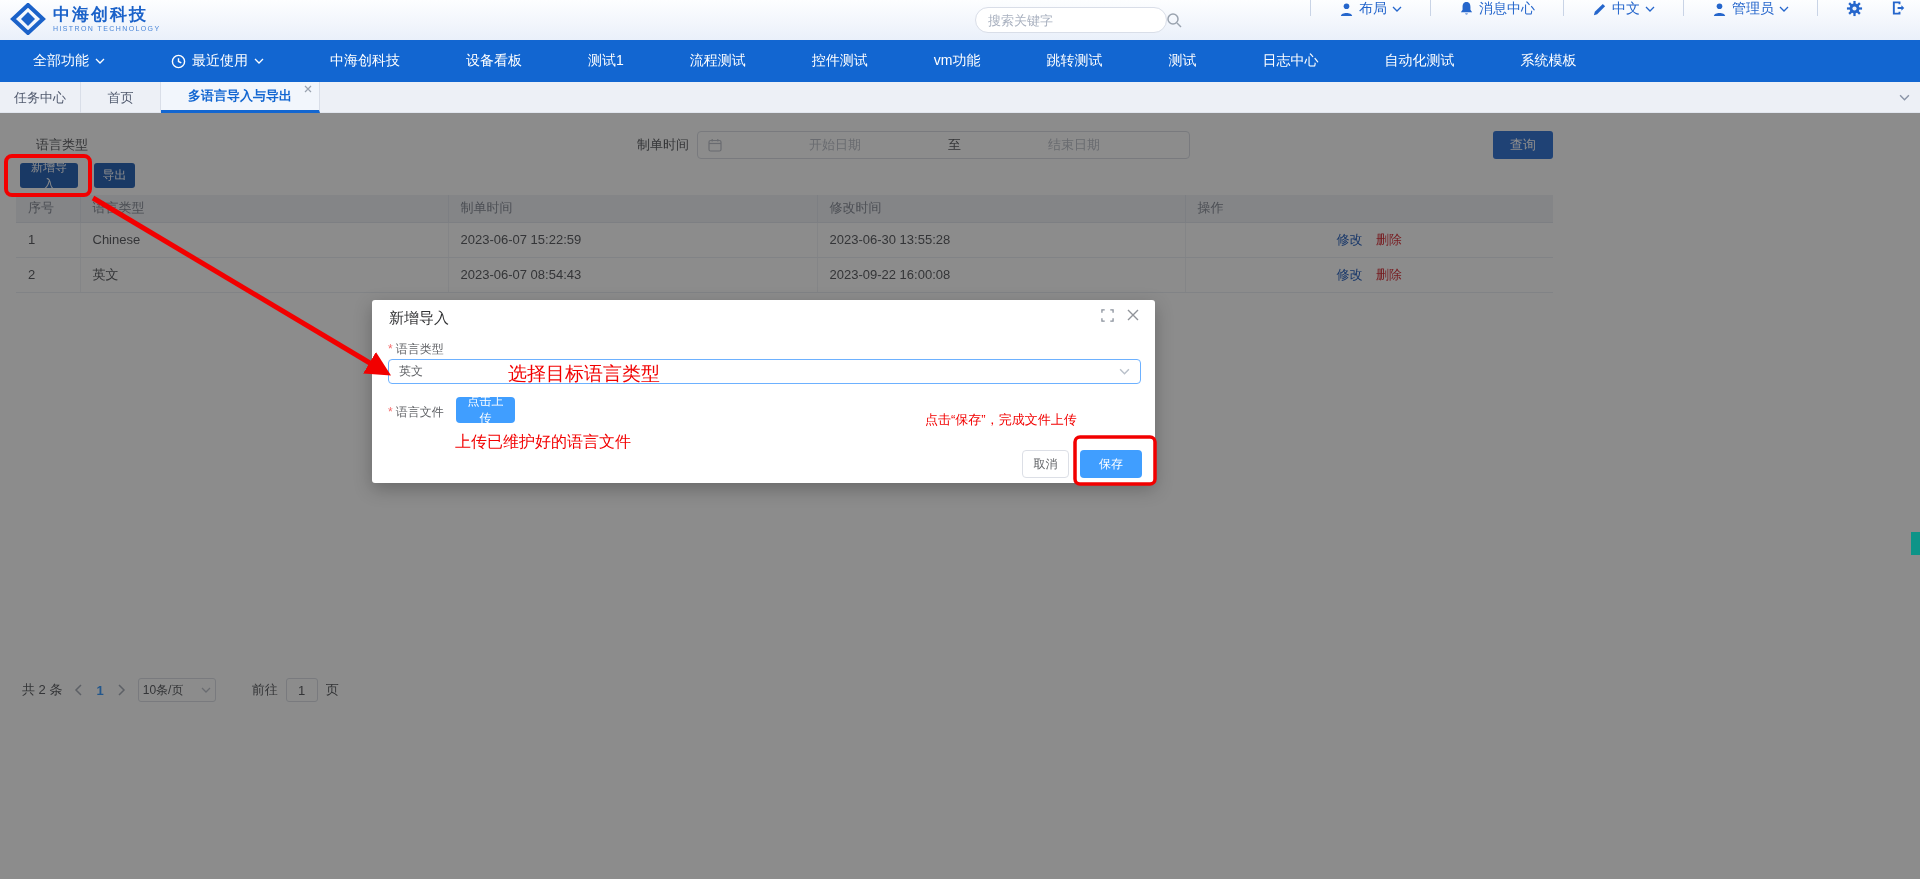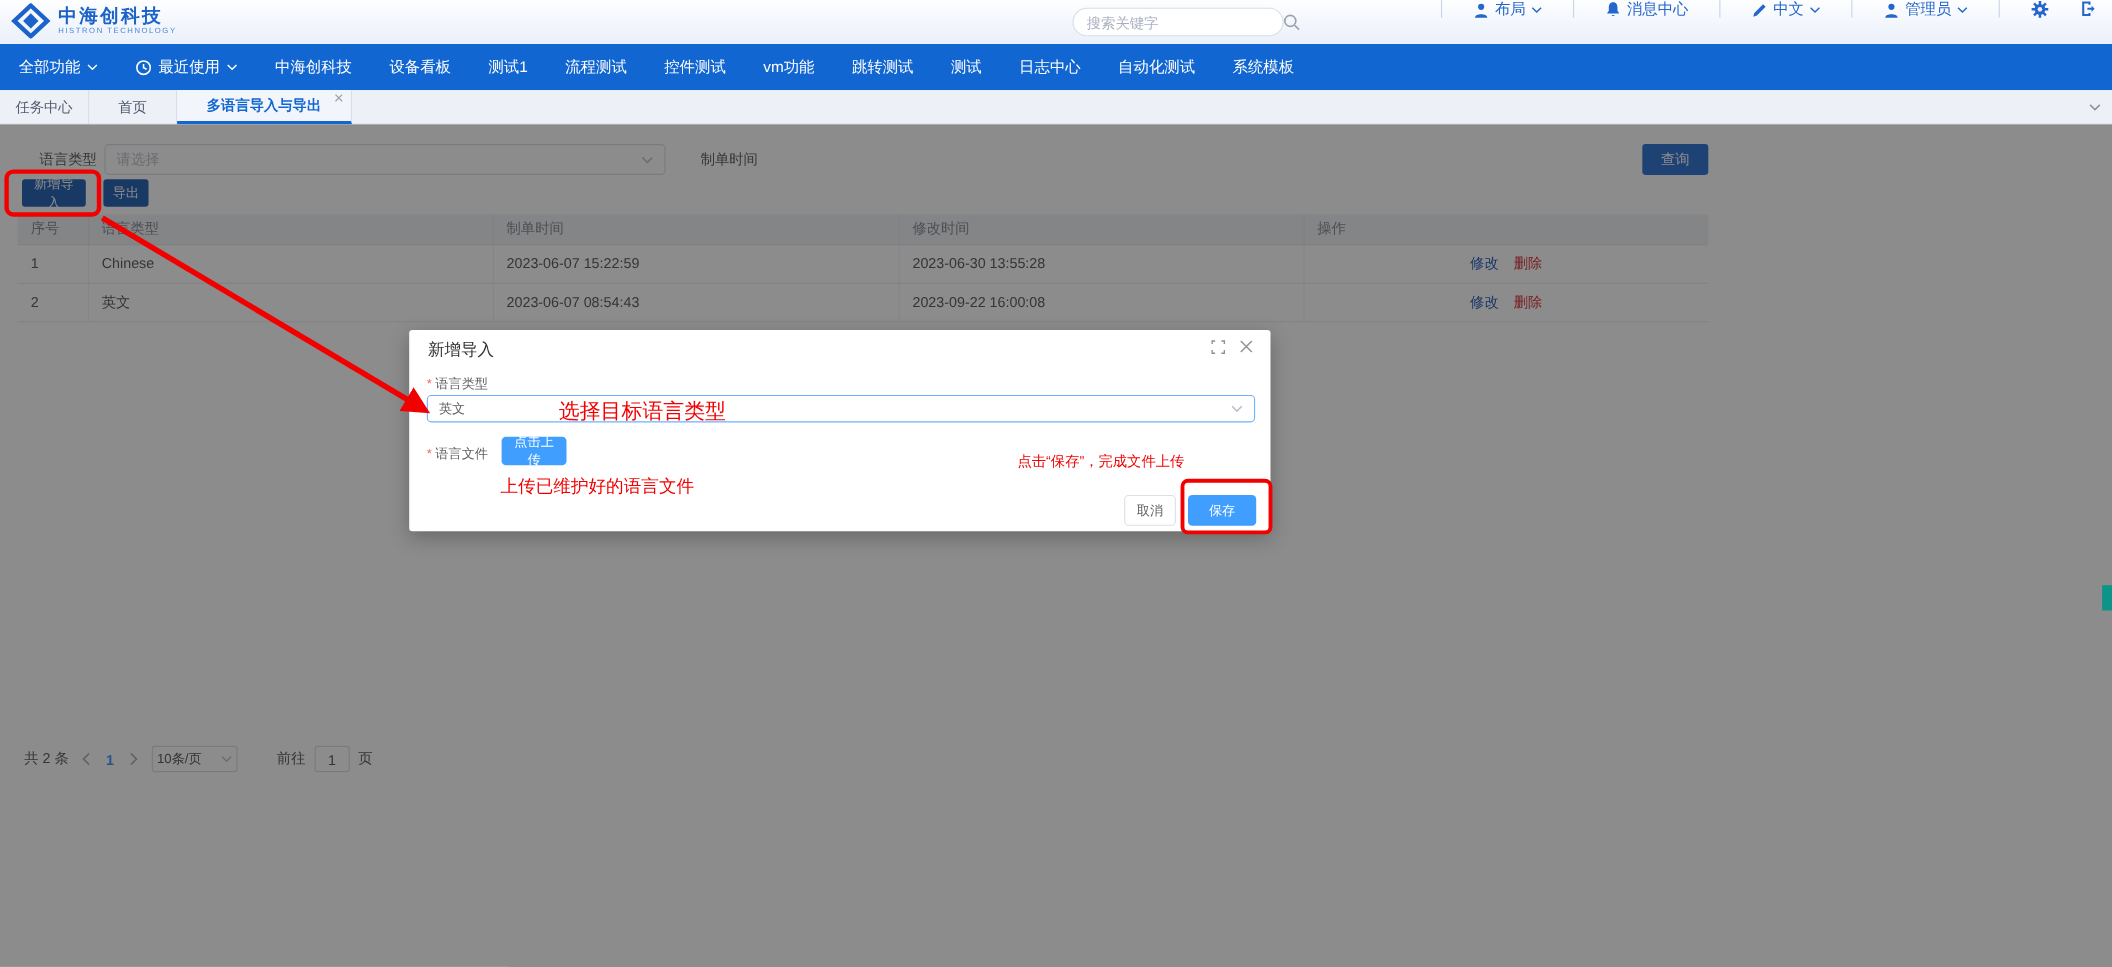--- a/index.html
+++ b/index.html
@@ -19,21 +19,21 @@
   .search-box input::placeholder{color:#a8b0bf;}
   .user-menu{position:absolute;right:12px;top:0;height:40px;display:flex;align-items:flex-start;gap:28px;
     color:#2566cc;font-size:14px;}
   .menu-item{display:flex;align-items:center;gap:5px;cursor:pointer;}
   .vdiv{width:1px;height:16px;background:#c9d4e6;}
   .icon{display:inline-flex;align-items:center;justify-content:center;}
 
   
   .mainnav{position:absolute;top:40px;left:0;width:1920px;height:42px;background:#1266d1;
     display:flex;align-items:center;color:#fff;font-size:14px;}
-  .nav-item{padding:0 17px;height:42px;display:flex;align-items:center;gap:6px;white-space:nowrap;cursor:pointer;}
+  .nav-item{padding:0 33px;height:42px;display:flex;align-items:center;gap:6px;white-space:nowrap;cursor:pointer;}
 
   
   .tabbar{position:absolute;top:82px;left:0;width:1920px;height:31px;background:#edf0f6;
     border-bottom:1px solid #e1e6ee;display:flex;}
   .tab{height:31px;display:flex;align-items:center;justify-content:center;padding:0 14px;min-width:80px;
     font-size:13px;color:#515a6e;border-right:1px solid #d9dee8;position:relative;cursor:pointer;}
   .tab.active{color:#1266d1;font-weight:bold;background:#f2f6fc;border-bottom:3px solid #1266d1;padding:0 27px;}
   .tab-close{position:absolute;top:3px;right:7px;}
   .tab-more{position:absolute;right:10px;top:12px;color:#8a94a6;}
 
@@ -283,30 +283,35 @@
     </span>
     <span class="tab-more icon">
       <svg width="11" height="7" viewBox="0 0 10 6">
           <path d="M1 1 L5 5 L9 1" fill="none" stroke="#8a94a6" stroke-width="1.3"></path>
         </svg>
     </span>
   </div>
 
   <div class="content">
     <span class="flabel" style="left:18px;top:18px;width:70px;text-align:right;">语言类型</span>
-    <div class="sel" style="left:95px;top:18px;width:510px;">
-      <span class="placeholder">请选择</span>
-      <span class="icon">
-        <svg width="11" height="7" viewBox="0 0 10 6">
-            <path d="M1 1 L5 5 L9 1" fill="none" stroke="#c0c4cc" stroke-width="1.3"></path>
-          </svg>
-      </span>
-    </div>
 
     <span class="flabel" style="left:623px;top:18px;width:66px;text-align:right;">制单时间</span>
+    <div class="date-range" style="left:697px;top:18px;width:493px;">
+      <span class="icon">
+        <svg width="14" height="14" viewBox="0 0 14 14">
+            <rect x="1" y="2.5" width="12" height="10.5" rx="1.5" fill="none" stroke="#c0c4cc" stroke-width="1.2"></rect>
+            <line x1="1" y1="5.5" x2="13" y2="5.5" stroke="#c0c4cc" stroke-width="1.2"></line>
+            <line x1="4.2" y1="1" x2="4.2" y2="3.5" stroke="#c0c4cc" stroke-width="1.2"></line>
+            <line x1="9.8" y1="1" x2="9.8" y2="3.5" stroke="#c0c4cc" stroke-width="1.2"></line>
+          </svg>
+      </span>
+      <span class="dr-seg">开始日期</span>
+      <span class="dr-to">至</span>
+      <span class="dr-seg">结束日期</span>
+    </div>
 
     <button class="btn btn-query">查询</button>
     <button class="btn btn-add">新增导入</button>
     <button class="btn btn-export">导出</button>
 
     <table class="grid">
       <colgroup>
           <col style="width:64px">
           <col style="width:368px">
           <col style="width:369px">

